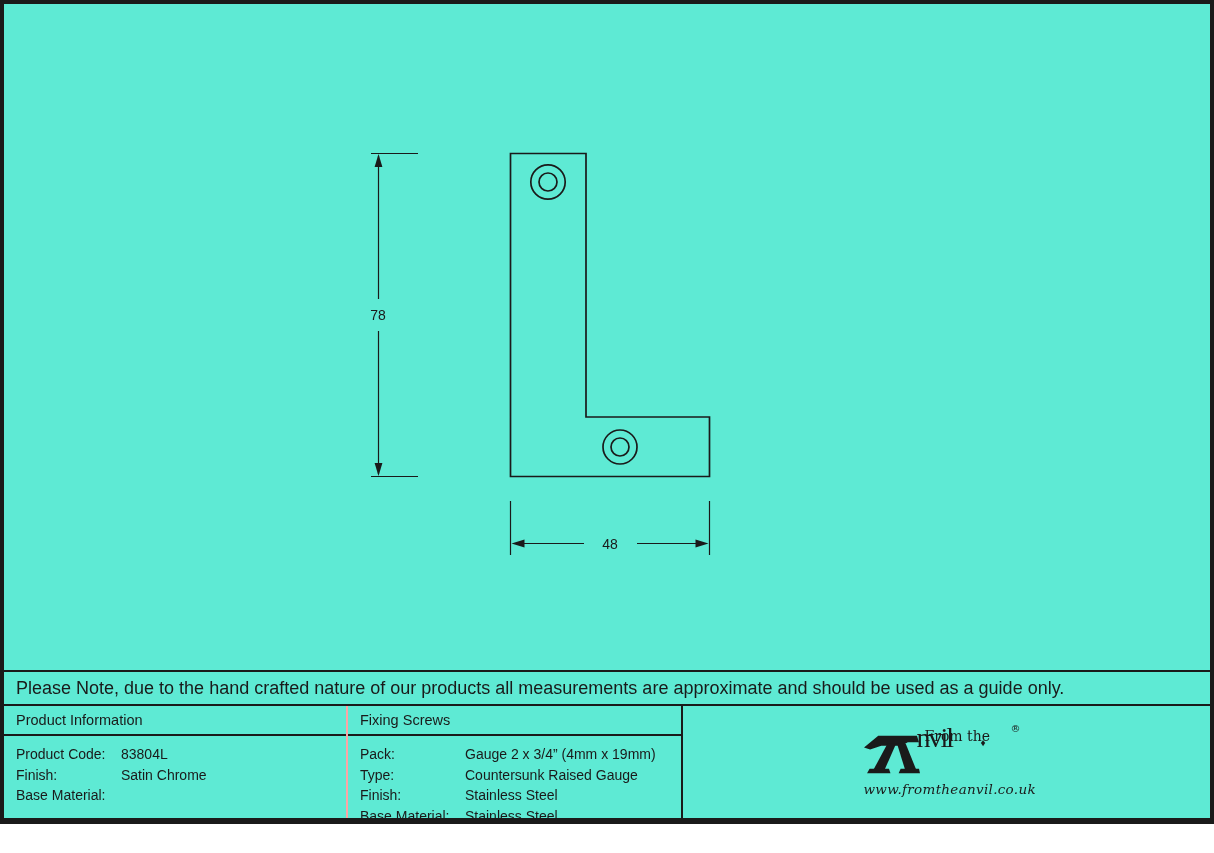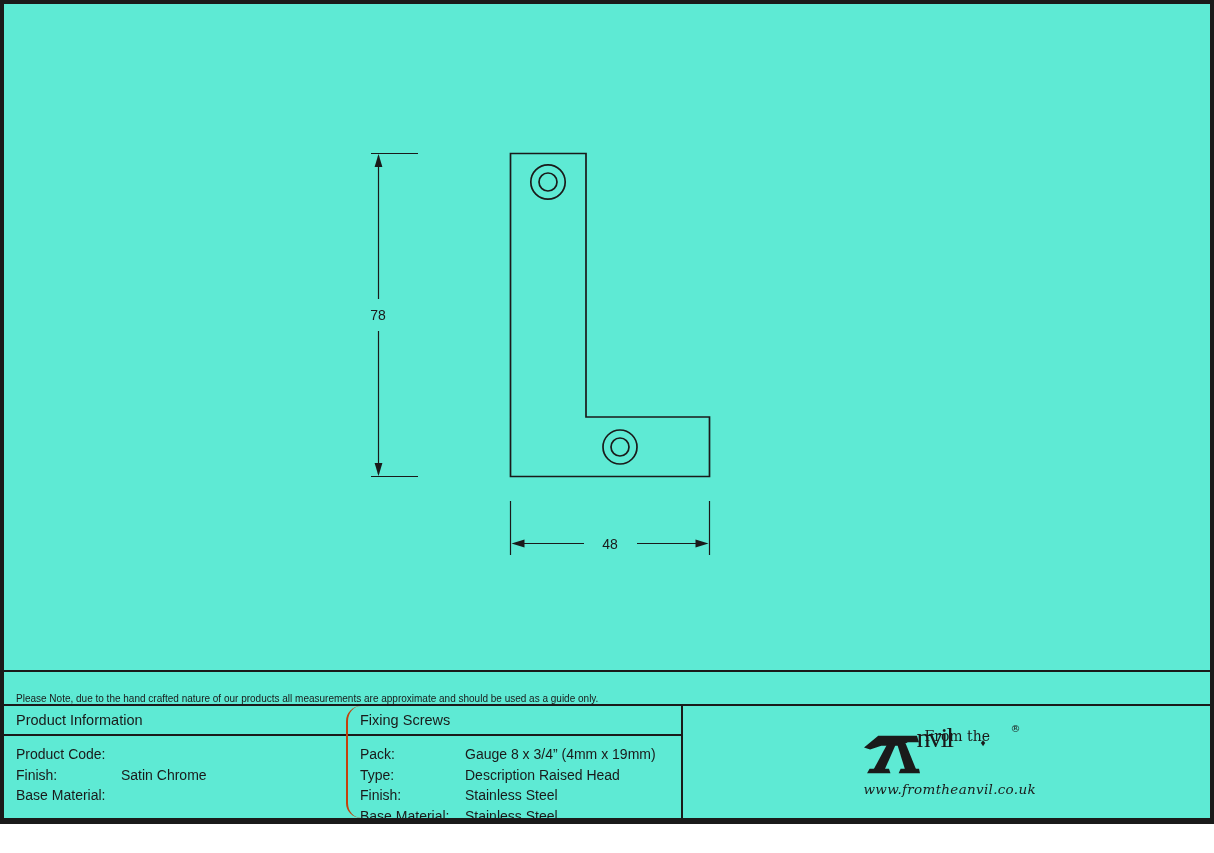--- a/index.html
+++ b/index.html
@@ -26,34 +26,34 @@
     font-size:14px;
     fill:#1a1a1a;
   }
   
   .note-row {
     position:absolute;
     left:4px; right:4px; top:670px; height:36px;
     box-sizing:border-box;
     border-top:2px solid #1a1a1a;
     border-bottom:2px solid #1a1a1a;
-    display:flex; align-items:flex-end;
+    display:flex; align-items:center;
     padding-left:12px;
-    font-size:10px;
+    font-size:18px;
   }
   
   .spec-table {
     position:absolute;
     left:4px; right:4px; top:706px; bottom:6px;
     display:flex;
   }
   .spec-col { box-sizing:border-box; position:relative; }
   .col-product { width:342px; }
   .col-pack    { width:319px; border-left:2px solid #1a1a1a; }
-  .col-fixing  { width:335px; border-left:2px solid #c2410c;border-radius:15px; }
+  .col-fixing  { width:335px; border-left:2px solid #fca5a5; }
   .col-logo    { flex:1;      border-left:2px solid #1a1a1a;
                  display:flex; align-items:center; justify-content:center; }
   .col-header {
     height:30px; box-sizing:border-box;
     border-bottom:2px solid #1a1a1a;
     display:flex; align-items:center;
     padding-left:12px;
     font-size:14.5px;
   }
   .col-body {
@@ -142,42 +142,43 @@
     <span>Please Note, due to the hand crafted nature of our products all measurements are approximate and should be used as a guide only.</span>
   </div>
 
   <div class="spec-table">
 
     <div class="spec-col col-product">
       <div class="col-header">Product Information</div>
       <div class="col-body">
         <div class="kv-row">
           <span class="kv-label">Product Code:</span>
+          <span class="kv-value">83804L</span>
         </div>
         <div class="kv-row">
           <span class="kv-label">Finish:</span>
           <span class="kv-value">Satin Chrome</span>
         </div>
         <div class="kv-row">
           <span class="kv-label">Base Material:</span>
         </div>
       </div>
     </div>
 
 
     <div class="spec-col col-fixing">
       <div class="col-header">Fixing Screws</div>
       <div class="col-body">
         <div class="kv-row">
           <span class="kv-label">Pack:</span>
-          <span class="kv-value">Gauge 8 x 3/4” (4mm x 19mm)</span>
+          <span class="kv-value">Gauge 2 x 3/4” (4mm x 19mm)</span>
         </div>
         <div class="kv-row">
           <span class="kv-label">Type:</span>
-          <span class="kv-value">Description Raised Head</span>
+          <span class="kv-value">Countersunk Raised Gauge</span>
         </div>
         <div class="kv-row">
           <span class="kv-label">Finish:</span>
           <span class="kv-value">Stainless Steel</span>
         </div>
         <div class="kv-row">
           <span class="kv-label">Base Material:</span>
           <span class="kv-value">Stainless Steel</span>
         </div>
       </div>

